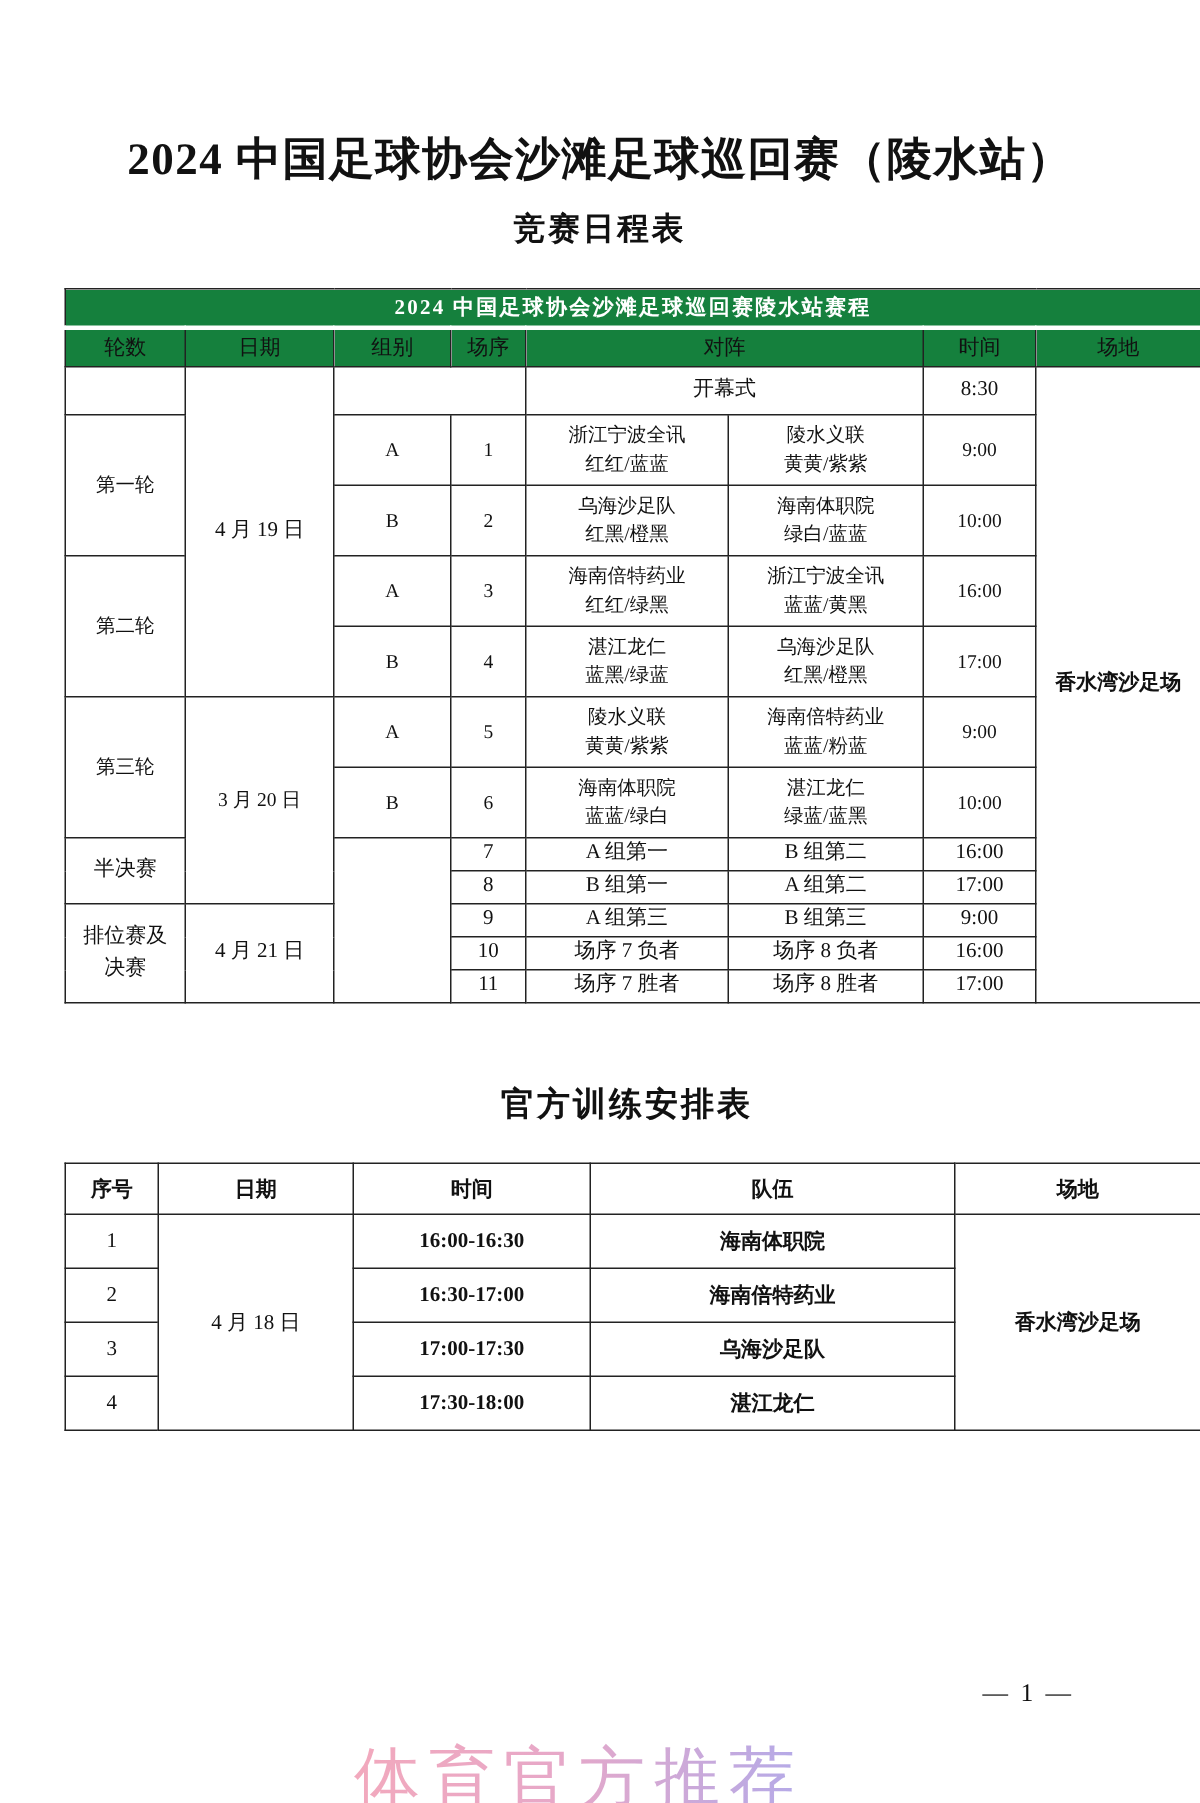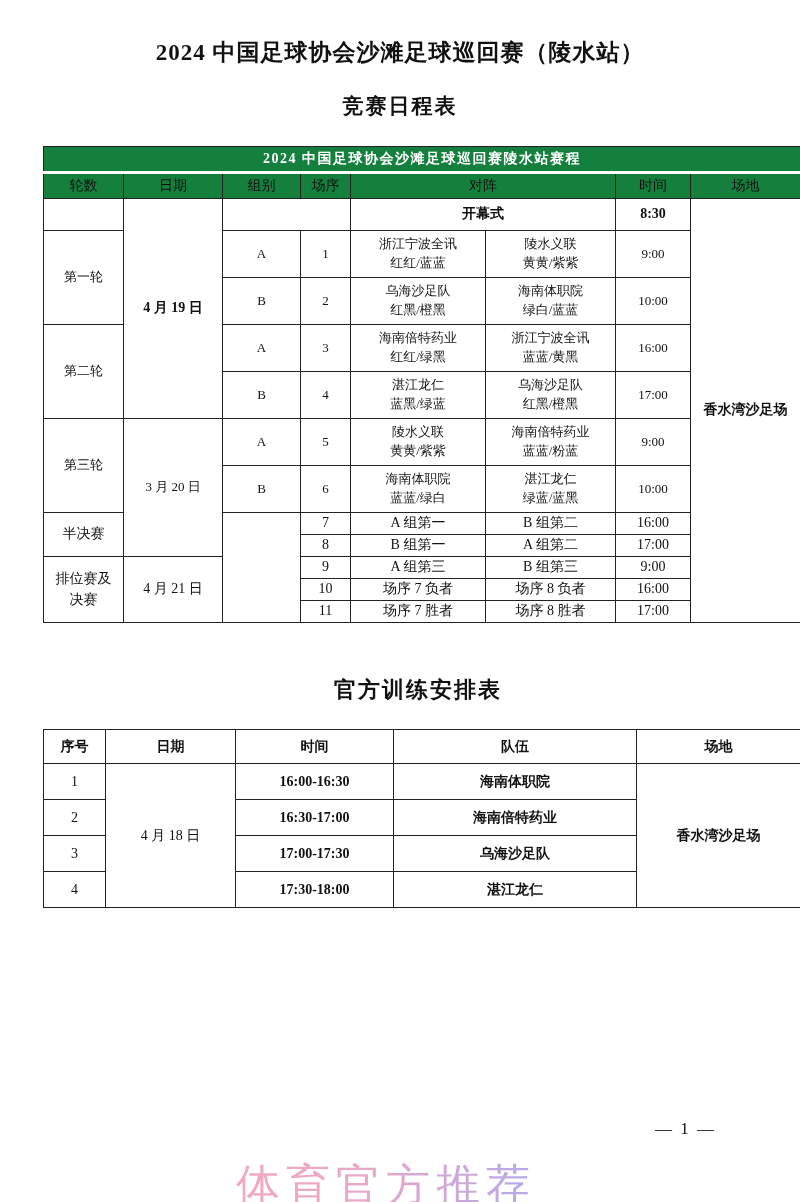--- a/index.html
+++ b/index.html
@@ -7,28 +7,28 @@
     position:relative;
     width:800px;height:1202px;
     margin:0 auto;
     background:#ffffff;
     overflow:hidden;
     font-family:"Liberation Serif","DejaVu Serif",serif;
     color:#111;
   }
   
   .doc-title{
-    padding-top:37px;
+    padding-top:86px;
     text-align:center;
-    font-size:23px;
+    font-size:30px;
     font-weight:bold;
     letter-spacing:1px;
   }
   .doc-subtitle{
-    margin-top:24px;
+    margin-top:11px;
     text-align:center;
     font-size:21px;
     font-weight:bold;
     letter-spacing:2px;
     font-family:Liberation Mono, monospace;
   }
   .section-title{
     margin-top:52px;
     text-align:center;
     font-size:22px;
@@ -62,21 +62,21 @@
     font-size:17px;
     font-weight:bold;
     letter-spacing:1.5px;
   }
   .schedule thead th{
     height:26px;
     background:#15803d;
     font-size:14px;
   }
   .schedule td{font-size:13px;line-height:1.45;}
-  .r-ceremony td{height:32px;font-size:14px;font-weight:bold;}
+  .r-ceremony td{height:32px;font-size:14px;}
   .r-double td{height:47px;}
   .r-single td{height:22px;font-size:14px;}
   .round-cell{font-size:14px;padding:0 7px;}
   .date-cell{font-size:14px;}
   .group-cell{font-size:15px;}
   .order-cell{font-size:14px;}
   .time-cell{font-size:14px;}
   .venue-cell{font-size:14px;font-weight:bold;}
   
   .training{margin-top:24px;}

